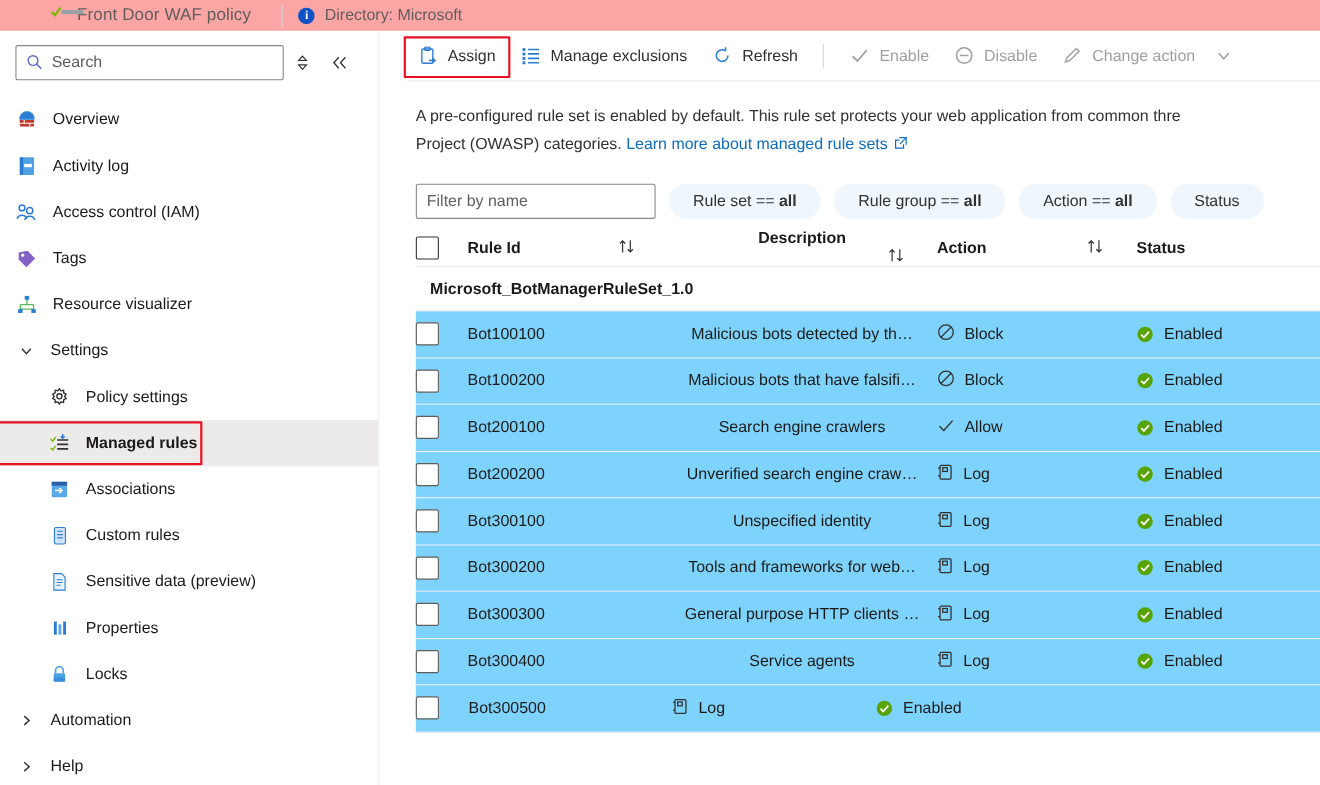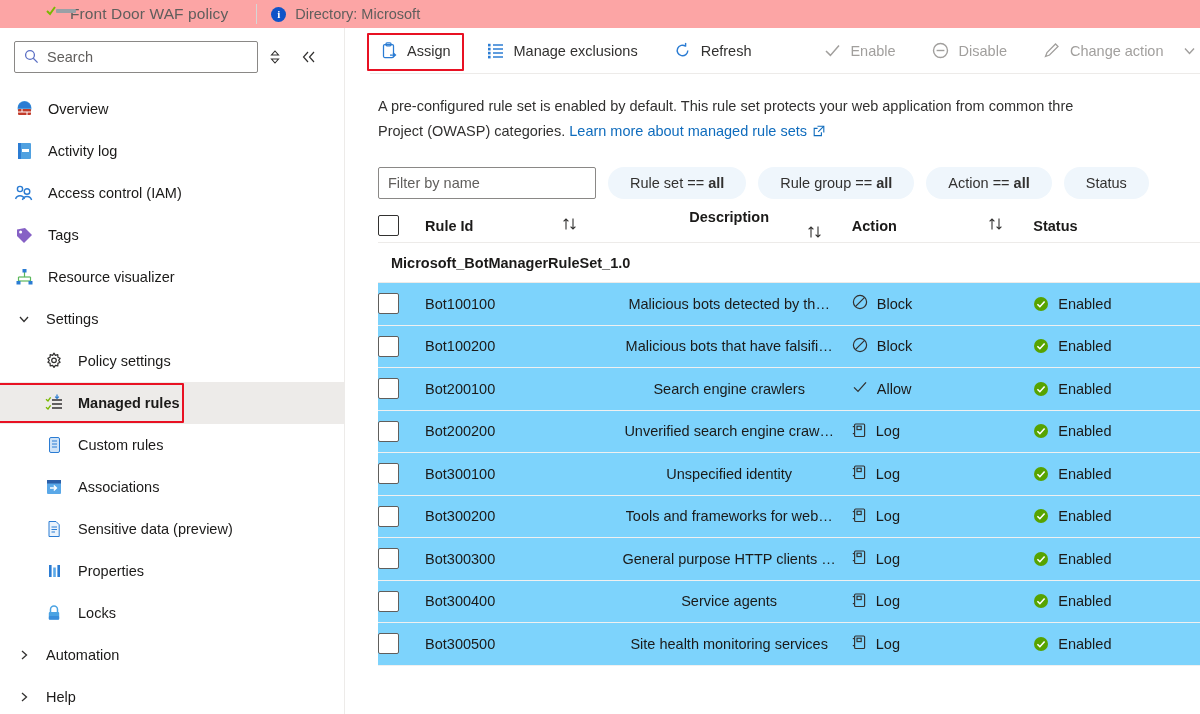--- a/index.html
+++ b/index.html
@@ -111,21 +111,21 @@
     flex: 1; min-width: 0;
     display: flex; flex-direction: column;
     background: #fff;
     padding-left: 25px;
     overflow: hidden;
   }
 
   .cmdbar {
     height: 46px; min-height: 46px;
     display: flex; align-items: center;
-    gap: 16px; border-bottom: 1px solid #edebe9;
+    gap: 3px; border-bottom: 1px solid #edebe9;
     padding-left: 0;
   }
   .cmd {
     display: flex; align-items: center; gap: 9px;
     height: 32px; padding: 0 10px;
     font-size: 14.5px; color: #323130;
     cursor: pointer; white-space: nowrap;
     position: relative;
   }
   .cmd.disabled { color: #a19f9d; cursor: default; }
@@ -349,39 +349,39 @@
             <line x1="7" y1="14" x2="17" y2="14" stroke="#323130" stroke-width="1.5"></line>
             <line x1="12" y1="0.5" x2="12" y2="4" stroke="#2b7cd3" stroke-width="1.3"></line>
             <path d="M10.2 2.6 L12 4.4 L13.8 2.6" fill="none" stroke="#2b7cd3" stroke-width="1.3"></path>
           </svg>
         </span>
         <span class="nv-label">Managed rules</span>
       </div>
 
       <div class="nav-item indent">
         <span class="nv-ico">
+          <svg width="18" height="18" viewBox="0 0 18 18">
+            <rect x="2" y="2" width="14" height="14" rx="1" fill="#5aa8e8"></rect>
+            <rect x="2" y="2" width="14" height="3.5" fill="#2b5fa8"></rect>
+            <path d="M5 10 L11 10 M8.8 7.6 L11.4 10 L8.8 12.4" fill="none" stroke="#fff" stroke-width="1.4"></path>
+          </svg>
+        </span>
+        <span class="nv-label">Associations</span>
+      </div>
+
+      <div class="nav-item indent">
+        <span class="nv-ico">
           <svg width="17" height="18" viewBox="0 0 17 18">
             <rect x="3.5" y="1.5" width="10" height="15" rx="1.5" fill="#cfe3f7" stroke="#2b7cd3" stroke-width="1"></rect>
             <line x1="6" y1="5" x2="11" y2="5" stroke="#2b7cd3" stroke-width="1"></line>
             <line x1="6" y1="8" x2="11" y2="8" stroke="#2b7cd3" stroke-width="1"></line>
             <line x1="6" y1="11" x2="11" y2="11" stroke="#2b7cd3" stroke-width="1"></line>
           </svg>
         </span>
         <span class="nv-label">Custom rules</span>
-      </div>
-
-      <div class="nav-item indent">
-        <span class="nv-ico">
-          <svg width="18" height="18" viewBox="0 0 18 18">
-            <rect x="2" y="2" width="14" height="14" rx="1" fill="#5aa8e8"></rect>
-            <rect x="2" y="2" width="14" height="3.5" fill="#2b5fa8"></rect>
-            <path d="M5 10 L11 10 M8.8 7.6 L11.4 10 L8.8 12.4" fill="none" stroke="#fff" stroke-width="1.4"></path>
-          </svg>
-        </span>
-        <span class="nv-label">Associations</span>
       </div>
 
       <div class="nav-item indent">
         <span class="nv-ico">
           <svg width="16" height="18" viewBox="0 0 16 18">
             <path d="M3 1.5 h7 l3.2 3.2 v11.8 h-10.2 z" fill="#eaf3fc" stroke="#2b7cd3" stroke-width="1"></path>
             <line x1="5.5" y1="7" x2="11" y2="7" stroke="#2b7cd3" stroke-width="1"></line>
             <line x1="5.5" y1="9.5" x2="11" y2="9.5" stroke="#2b7cd3" stroke-width="1"></line>
             <line x1="5.5" y1="12" x2="9" y2="12" stroke="#2b7cd3" stroke-width="1"></line>
           </svg>
@@ -863,23 +863,20 @@
           </div>
         </div>
 
         <div class="trow">
           <div class="col-chk">
               <span class="chkbox"></span>
             </div>
           <div class="col-id">
               <span>Bot300500</span>
             </div>
-          <div class="col-desc">
-              <span class="cell-ellip">Site health monitoring services</span>
-            </div>
           <div class="col-act">
               <span class="act-cell">
             <span>
               <svg width="15" height="16" viewBox="0 0 15 16">
                     <rect x="2.6" y="2" width="10" height="12.5" rx="1" fill="none" stroke="#323130" stroke-width="1.15"></rect>
                     <rect x="5" y="4.2" width="4.2" height="3.4" fill="none" stroke="#323130" stroke-width="1.15"></rect>
                     <line x1="0.8" y1="4.6" x2="2.6" y2="4.6" stroke="#323130" stroke-width="1.15"></line>
                     <line x1="0.8" y1="11.6" x2="2.6" y2="11.6" stroke="#323130" stroke-width="1.15"></line>
                   </svg>
             </span>

